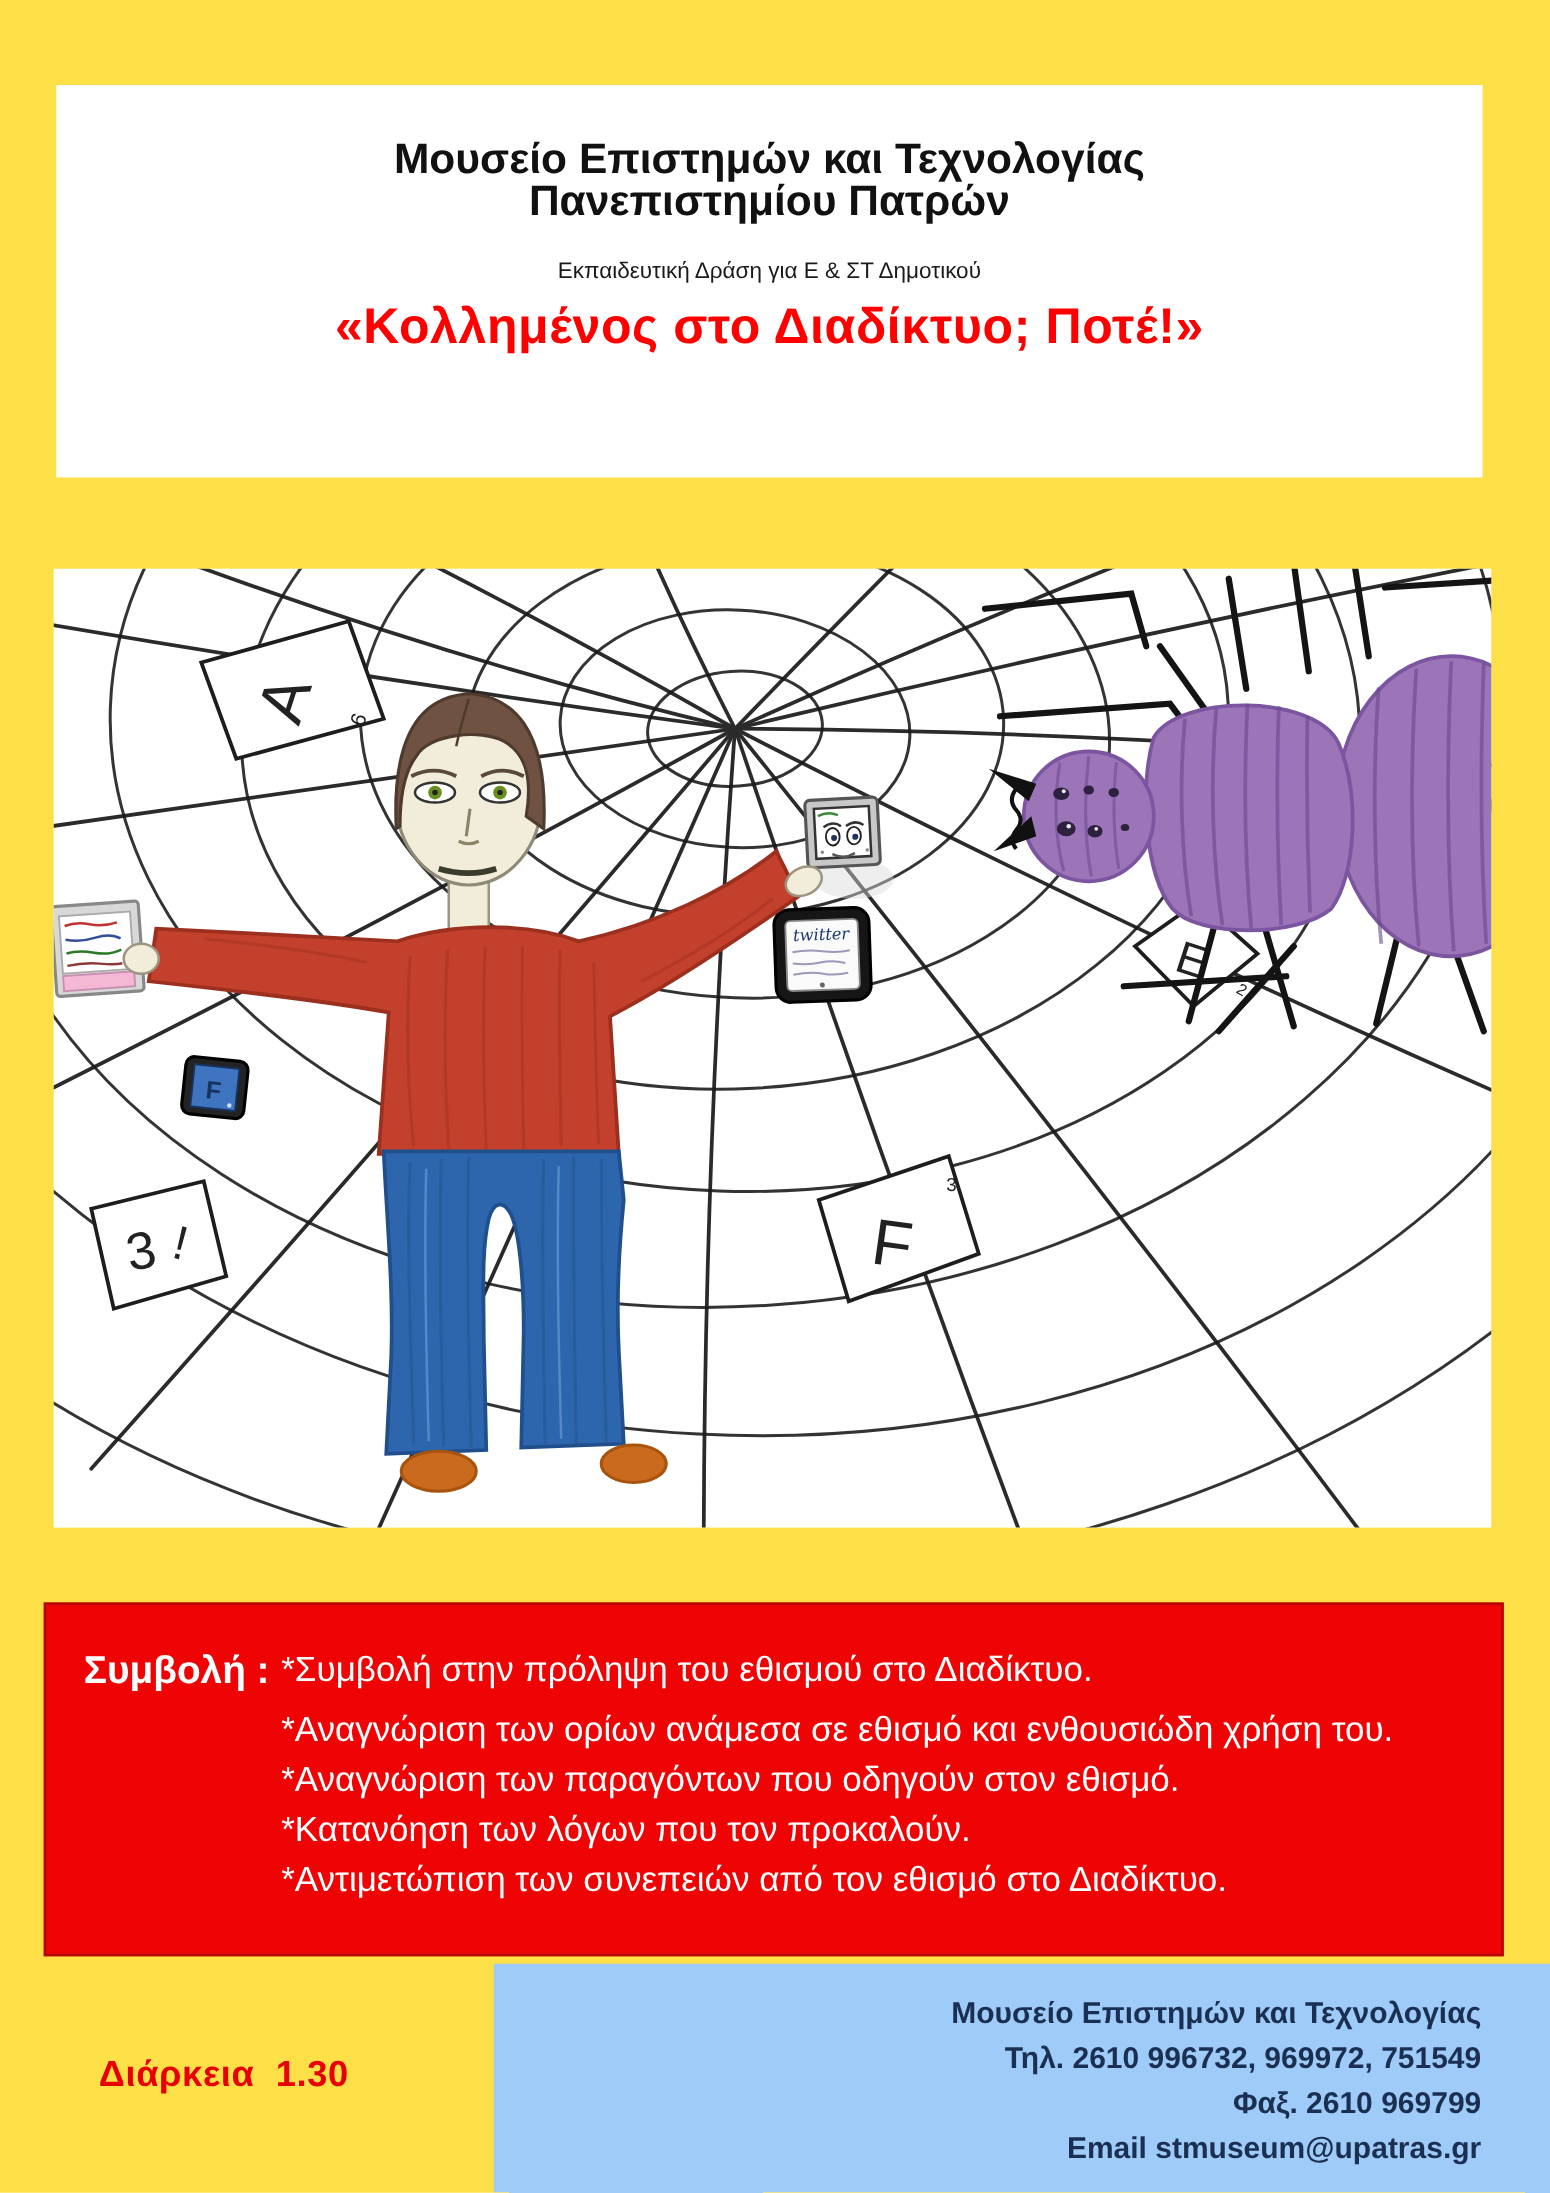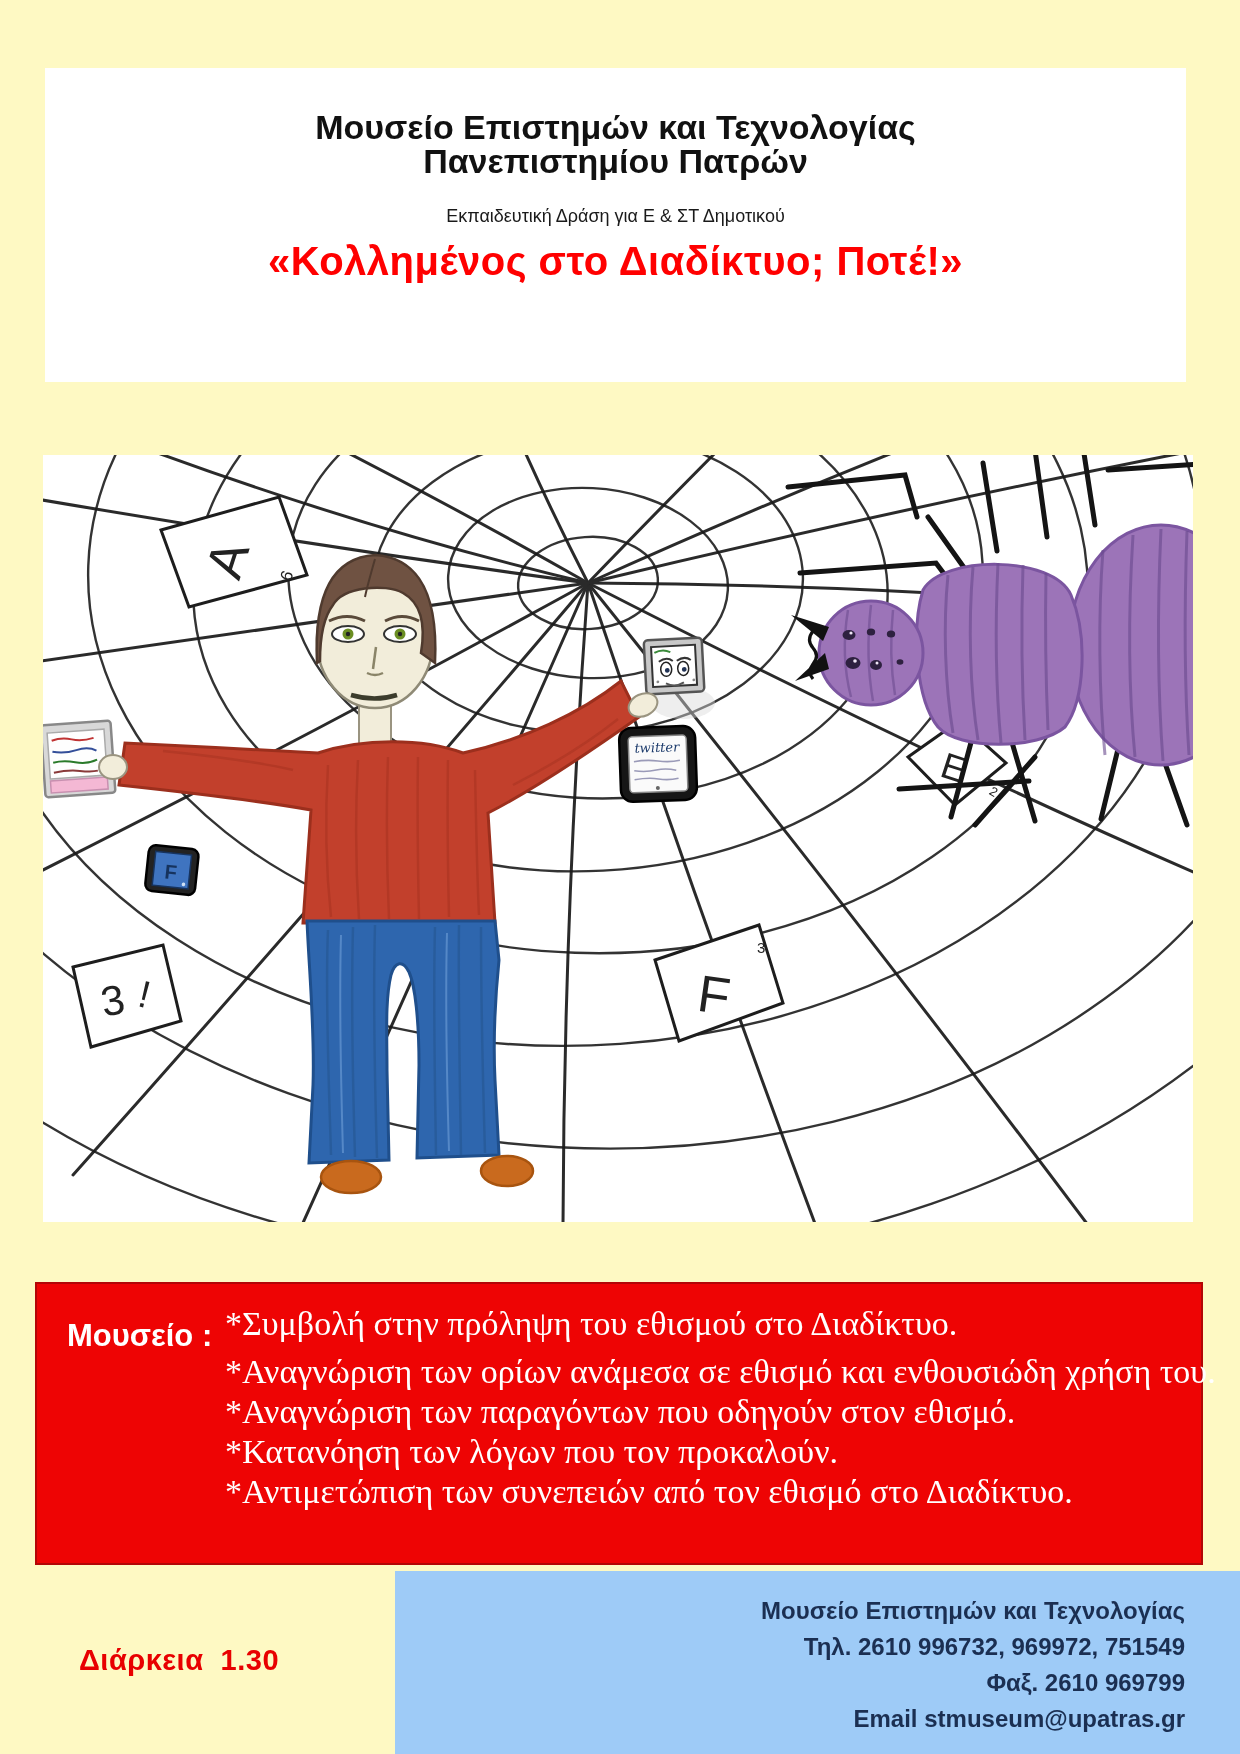--- a/index.html
+++ b/index.html
@@ -1,19 +1,19 @@
 <!DOCTYPE html>
 <html><head>
 <meta charset="utf-8">
 <style>
   html,body{margin:0;padding:0;}
   .page{
     position:relative;
     width:1240px;height:1754px;
-    background:#fef9c3;
+    background:#fde047;
     font-family:"Liberation Sans", sans-serif;
     overflow:hidden;
   }
   
   .header-card{
     position:absolute;left:45px;top:68px;width:1141px;height:314px;
     background:#ffffff;text-align:center;
   }
   .title-line{font-weight:bold;font-size:34px;color:#111;line-height:1;}
   .title-line.l1{margin-top:42px;}
@@ -30,23 +30,23 @@
     position:absolute;left:35px;top:1282px;width:1168px;height:283px;
     background:#ee0404;border:2px solid #b30606;box-sizing:border-box;
     color:#ffffff;
   }
   .objectives-inner{position:relative;width:100%;height:100%;}
   .objectives-label{
     position:absolute;left:30px;top:34px;
     font-size:31px;font-weight:bold;color:#ffffff;
   }
   .objectives-list{
-    position:absolute;left:188px;top:20px;right:16px;
+    position:absolute;left:188px;top:32px;right:16px;
     margin:0;padding:0;list-style:none;
-    font-size:34px;line-height:40px;color:#ffffff;font-family:Liberation Serif, serif;
+    font-size:28px;line-height:40px;color:#ffffff;
   }
   .objectives-list li{white-space:nowrap;}
   .objectives-list li:first-child{margin-bottom:8px;}
   
   .contact-box{
     position:absolute;left:395px;top:1571px;width:845px;height:183px;
     background:#9ecbf7;box-sizing:border-box;
     padding:22px 55px 0 0;
     text-align:right;color:#1b2f52;font-weight:bold;font-size:24px;line-height:36px;
   }
@@ -292,21 +292,21 @@
           <path d="M333,192 L330,214" fill="none" stroke="#8a8468" stroke-width="2.5"></path>
           <path d="M324,218 Q332,222 340,218" fill="none" stroke="#8a8468" stroke-width="2.5"></path>
           <path d="M308,240 Q332,247 354,240" fill="none" stroke="#3c3c2c" stroke-width="4.5"></path>
         </g>
       </g>
     </svg>
   </div>
 
   <div class="objectives-box">
     <div class="objectives-inner">
-      <div class="objectives-label">Μουσείο :</div>
+      <div class="objectives-label">Συμβολή :</div>
       <ul class="objectives-list">
         <li>*Συμβολή στην πρόληψη του εθισμού στο Διαδίκτυο.</li>
         <li>*Αναγνώριση των ορίων ανάμεσα σε εθισμό και ενθουσιώδη χρήση του.</li>
         <li>*Αναγνώριση των παραγόντων που οδηγούν στον εθισμό.</li>
         <li>*Κατανόηση των λόγων που τον προκαλούν.</li>
         <li>*Αντιμετώπιση των συνεπειών από τον εθισμό στο Διαδίκτυο.</li>
       </ul>
     </div>
   </div>
 

